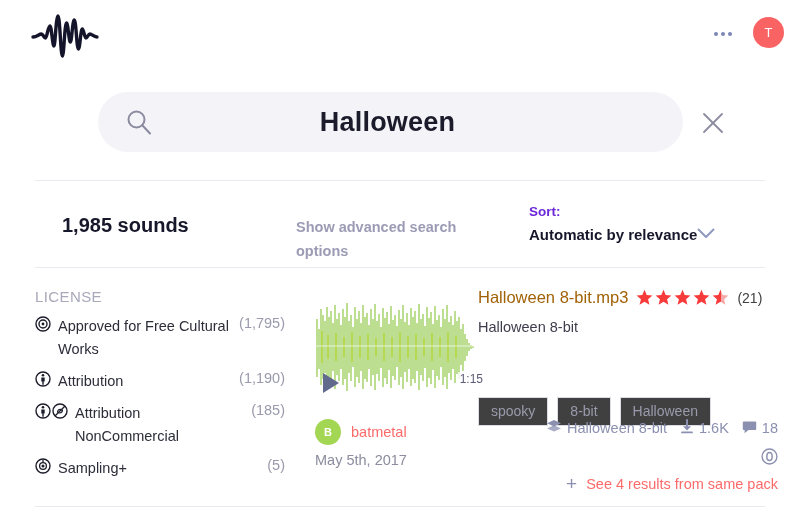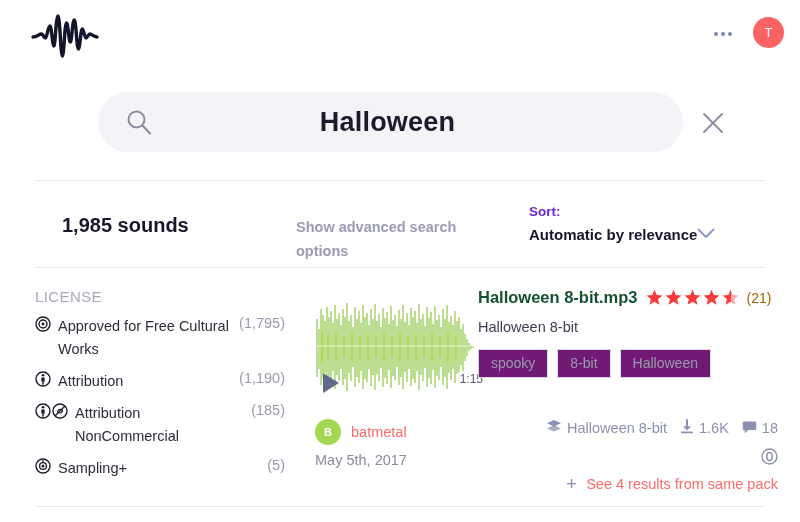--- a/index.html
+++ b/index.html
@@ -146,30 +146,31 @@
     margin-left: 10px; font-size: 14.5px; color: #fc6a6a; cursor: pointer;
   }
   .upload-date {
     position: absolute; left: 315px; top: 164px;
     font-size: 14.5px; color: #8c8c9e;
   }
 
   .info-col { position: absolute; left: 478px; top: 0; width: 300px; }
   .title-row { display: flex; align-items: center; }
   .snd-title {
-    font-size: 16.5px; font-weight: bold; color: #14532d; cursor: pointer;
+    font-size: 16.5px; font-weight: normal; color: #a16207; cursor: pointer;
   }
   .stars { margin-left: 8px; display: flex; align-items: center; gap: 2px; }
-  .rating-count { margin-left: 8px; font-size: 14px; color: #a16207; }
+  .rating-count { margin-left: 8px; font-size: 14px; color: #404040; }
   .snd-desc { margin-top: 12px; font-size: 14.5px; color: #3d3d4d; }
   .tags { margin-top: 14px; display: flex; gap: 9px; }
   .tag {
     border: 1px solid #dcdce4; color: #9a9aac;
     font-size: 14px; padding: 5px 12px 6px; cursor: pointer;
-    background: #701a75;
+    background: #404040;
+    margin-top: 48px;
   }
   .meta-row {
     position: absolute; right: 22px; top: 131px;
     display: flex; align-items: center; gap: 13px;
     font-size: 14.5px; color: #8b90b0;
   }
   .meta-item { display: flex; align-items: center; gap: 5px; cursor: pointer; }
   .meta-item.static { cursor: default; }
   .lic-badge { position: absolute; right: 22px; top: 160px; }
   .pack-link {

